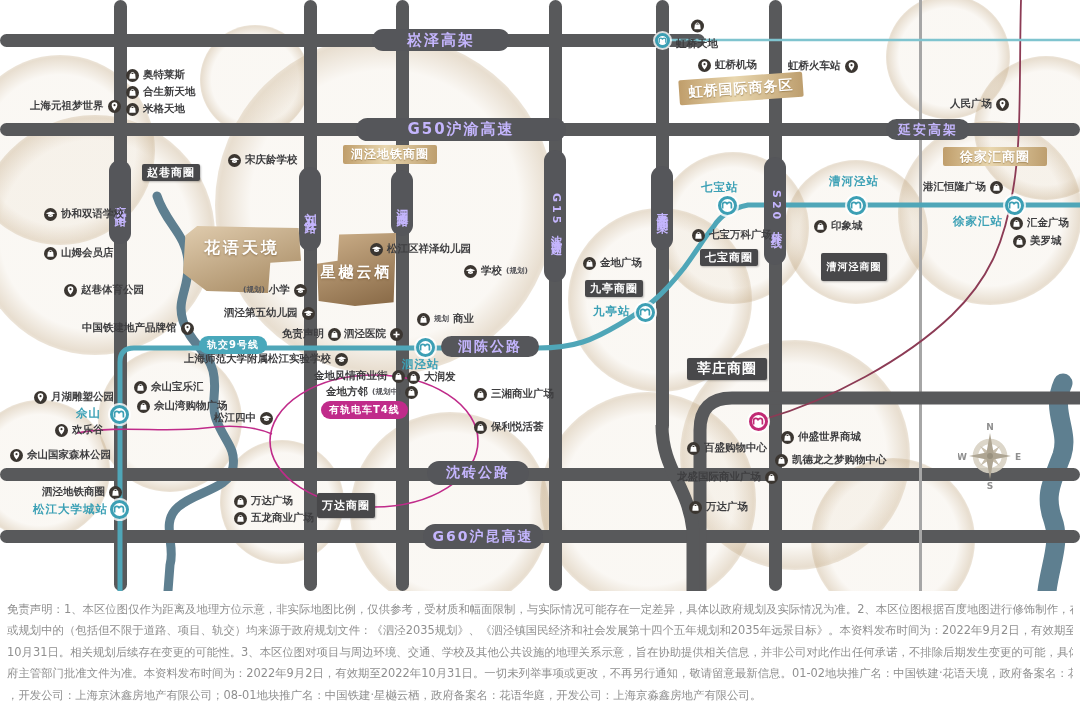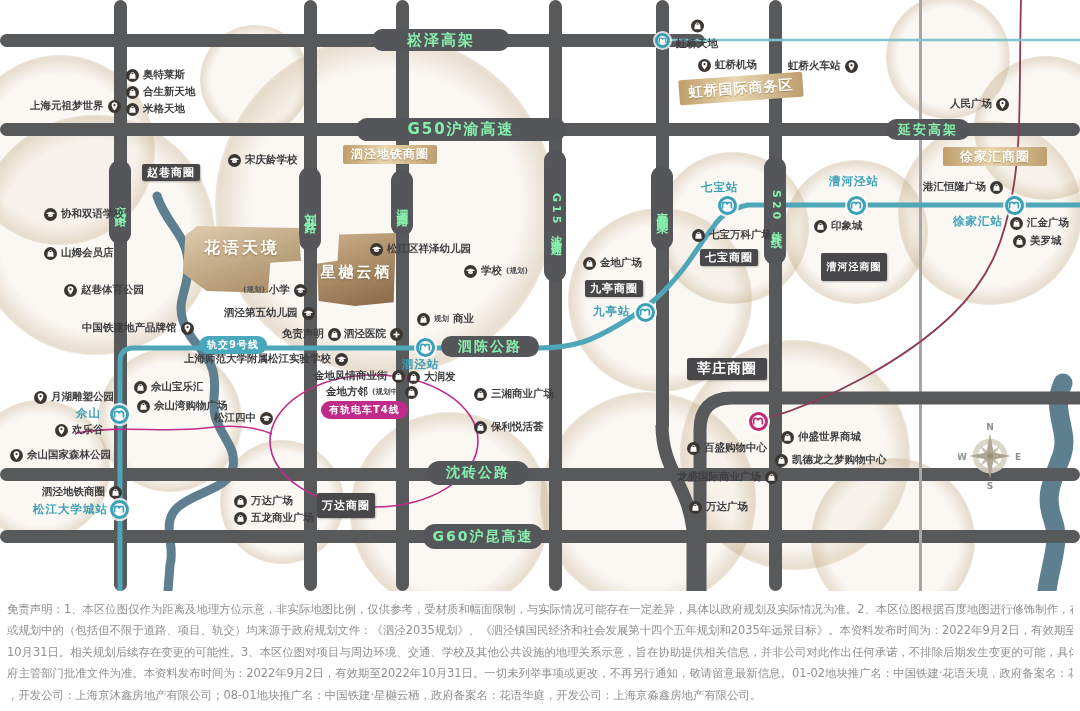--- a/index.html
+++ b/index.html
@@ -5,21 +5,21 @@
   html,body{margin:0;padding:0;background:#fff;}
   .stage{position:relative;width:1080px;height:711px;overflow:hidden;background:#fff;
     font-family:"DejaVu Sans","Liberation Sans",sans-serif;}
   .mapc{position:absolute;left:0;top:0;width:1080px;height:591px;overflow:hidden;background:#fff;}
   .blob{position:absolute;border-radius:50%;z-index:0;pointer-events:none;
     background:radial-gradient(circle, rgba(226,210,185,0.16) 56%, rgba(197,172,136,0.40) 69%, rgba(214,196,168,0.12) 76%, rgba(0,0,0,0) 78%);}
   svg.layer{position:absolute;left:0;top:0;z-index:1;}
   svg.layer2{position:absolute;left:0;top:0;z-index:3;}
   .rh,.rv,.rthin{position:absolute;background:#58595B;z-index:2;border-radius:7px;}
   .rh{height:13px;} .rv{width:13px;} .rthin{width:2.5px;background:#A6A6A6;border-radius:0;}
-  .rlab{position:absolute;z-index:4;background:#55565A;color:#86efac;font-weight:bold;
+  .rlab{position:absolute;z-index:4;background:#55565A;color:#c4b5fd;font-weight:bold;
     display:flex;align-items:center;justify-content:center;border-radius:12px;letter-spacing:2px;white-space:nowrap;}
   .rlabv{writing-mode:vertical-rl;letter-spacing:3px;border-radius:11px;}
   .dist{position:absolute;z-index:5;display:flex;align-items:center;justify-content:center;
     font-weight:bold;color:#fff;white-space:nowrap;letter-spacing:1px;}
   .dist.dark{background:#48484A;border-radius:2px;box-shadow:1px 1px 2px rgba(0,0,0,.25);}
   .dist.gold{background:linear-gradient(93deg,#bf9d6a,#e9d7af 45%,#bd9e6e);border-radius:2px;text-shadow:0 1px 1px rgba(120,90,40,.5);}
   .proj{position:absolute;z-index:4;display:flex;justify-content:center;color:#fff;font-weight:bold;
     letter-spacing:3px;text-shadow:0 1px 2px rgba(90,60,20,.45);}
   .poi{position:absolute;z-index:6;display:flex;align-items:center;gap:4px;white-space:nowrap;
     color:#3E3E40;font-size:10.5px;font-weight:600;}

